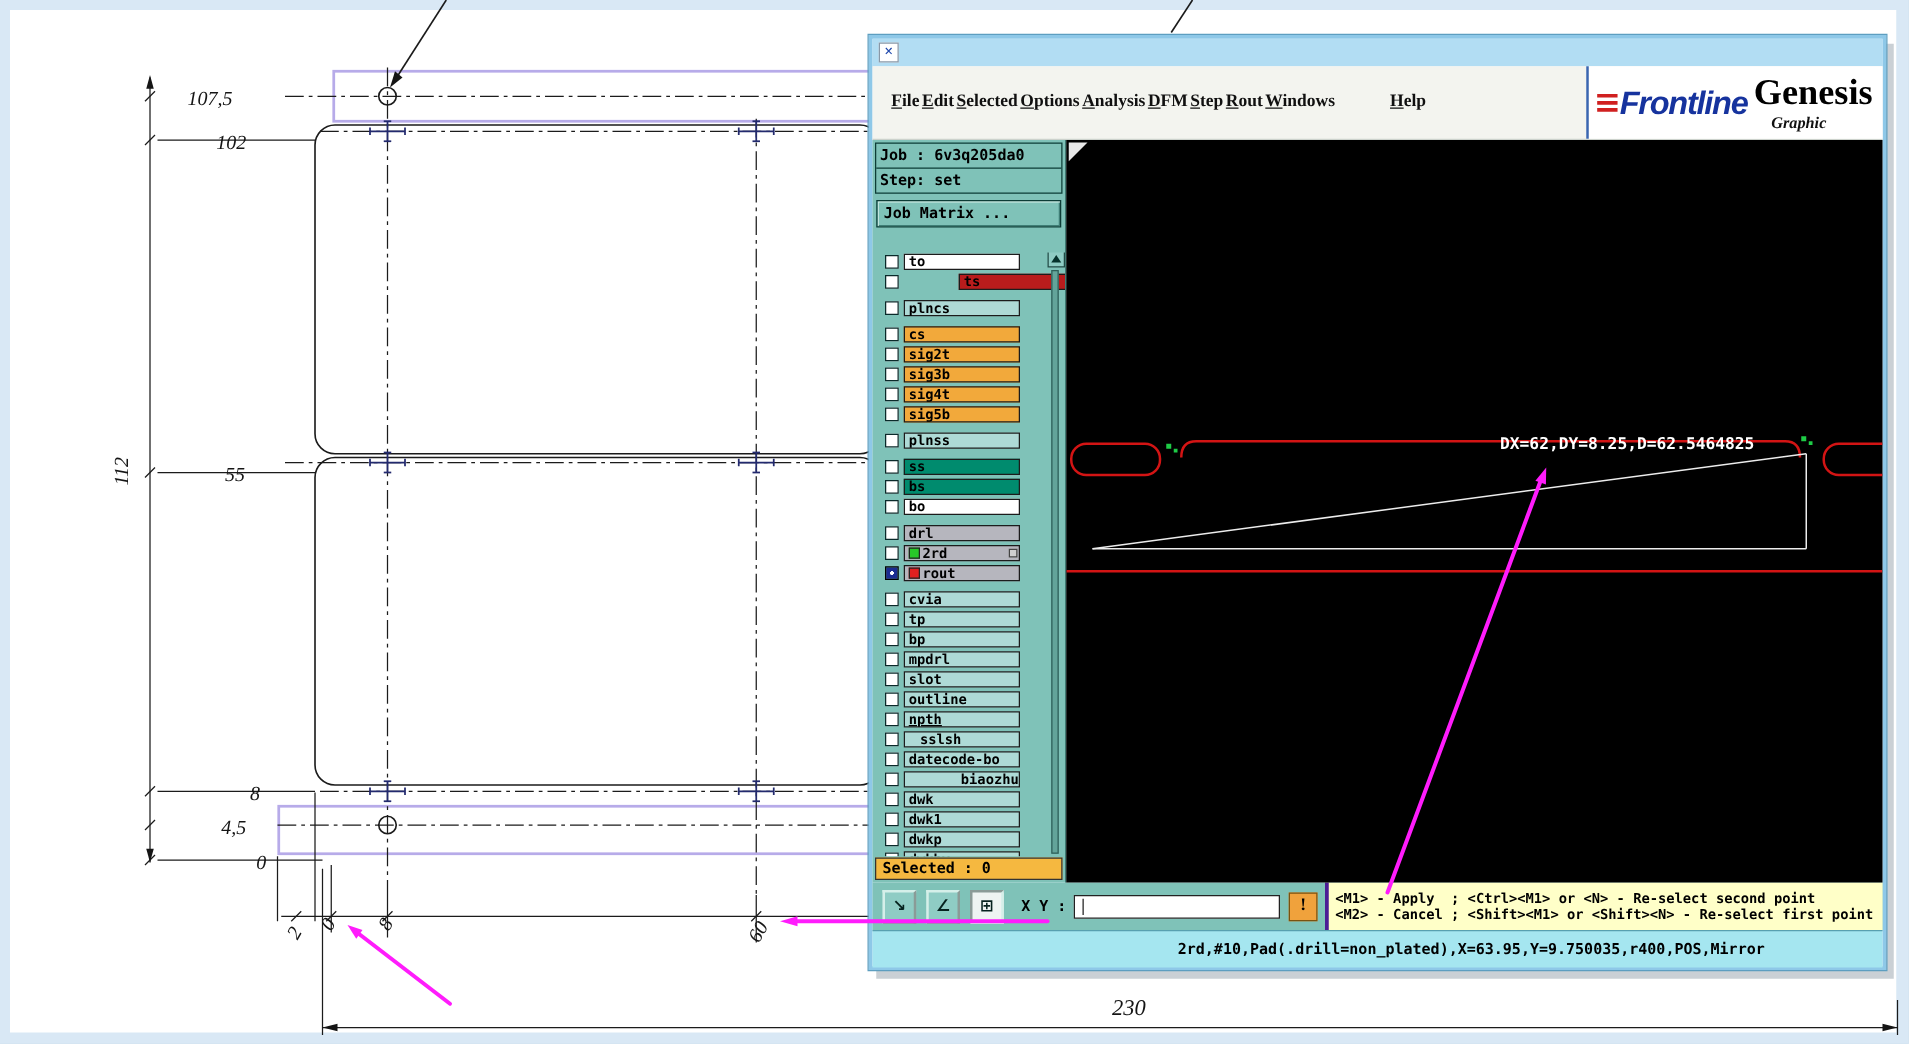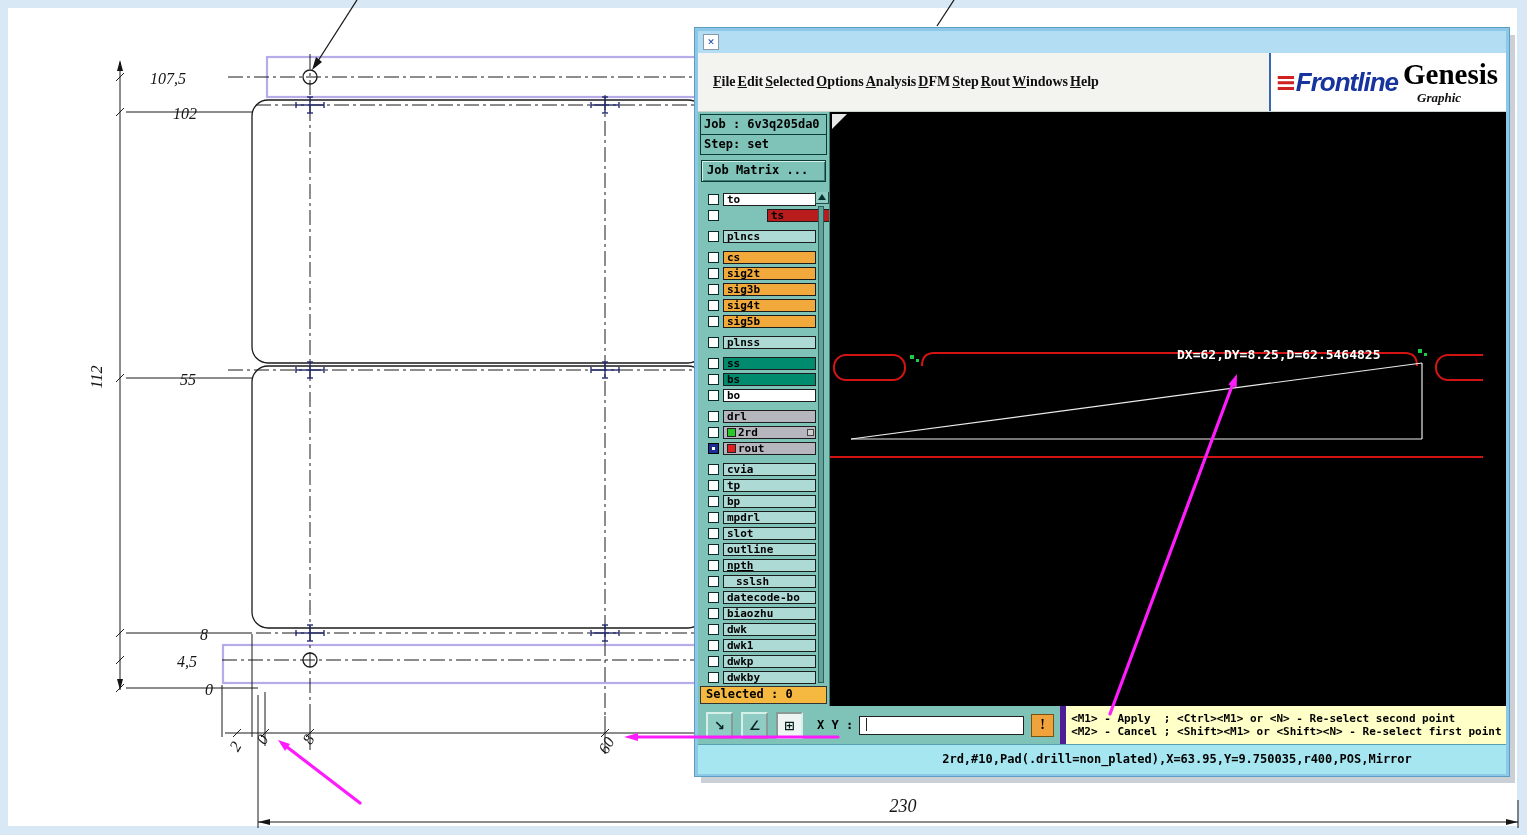--- a/index.html
+++ b/index.html
@@ -22,36 +22,36 @@
           background:#eaf6fc;border:3px solid #8ec8e8;outline:1px solid #5d9ec0;z-index:10;
           box-shadow:6px 7px 0 rgba(150,162,172,.5);}
   .titlebar{height:22px;background:#b2ddf3;display:flex;align-items:center;padding-left:5px;gap:5px;}
   .ticon{width:14px;height:14px;background:#fff;border:1px solid #8898a8;display:grid;place-items:center;flex:none;}
   .ticon span{font:700 9px/1 "DejaVu Sans",sans-serif;color:#1a44aa;}
   .ttext{font:700 12px "Liberation Sans",sans-serif;color:#0c2c50;white-space:nowrap;}
   .menurow{position:relative;height:58px;background:#f3f4ef;border-bottom:1px solid #ccd2cc;}
   .menubar{position:absolute;left:14px;top:0;bottom:0;display:flex;align-items:center;}
   .menu-item{display:inline-block;font:700 14px "Liberation Serif",serif;color:#101010;padding:2px 1px;cursor:default;}
   .menu-item::first-letter{text-decoration:underline;}
-  .menu-item:last-child{}
+  .menu-item:last-child{margin-left:42px;}
   .logo{position:absolute;right:0;top:0;width:237px;height:100%;background:#fff;border-left:2px solid #3a66b0;
         display:flex;align-items:center;overflow:hidden;padding-left:4px;box-sizing:border-box;}
   .logo-bars{color:#d02020;font:700 26px/1 "DejaVu Sans",sans-serif;letter-spacing:-2px;margin-right:1px;}
   .logo-brand{color:#16339e;font:italic 700 26px/1 "Liberation Sans",sans-serif;letter-spacing:-1px;}
   .logo-right{margin-left:5px;min-width:95px;}
   .logo-product{font:700 29px/1 "Liberation Serif",serif;color:#000;white-space:nowrap;}
   .logo-sub{font:italic 700 13px/1 "Liberation Serif",serif;color:#111;white-space:nowrap;margin-top:2px;padding-left:14px;}
 
   .bodyrow{display:flex;height:594px;}
-  .panel{width:132px;box-sizing:border-box;background:#7fc2b8;border-right:1px solid #3f7a72;
+  .panel{width:155px;box-sizing:border-box;background:#7fc2b8;border-right:1px solid #3f7a72;
          display:flex;flex-direction:column;}
   .job-box{border:1px solid #0c3c36;margin:2px 2px 0 2px;}
   .job-row{font:700 12px/19px "DejaVu Sans Mono",monospace;color:#000;padding-left:3px;white-space:nowrap;}
   .job-row + .job-row{border-top:1px solid #0c3c36;}
-  .job-matrix{margin:5px 3px 2px 3px;height:20px;background:#7fc2b8;border:1px solid #0c3c36;
+  .job-matrix{margin:5px 3px 12px 3px;height:20px;background:#7fc2b8;border:1px solid #0c3c36;
               box-shadow:inset 1px 1px 0 #d7efe9, inset -1px -1px 0 #3f7e76;
               font:700 12px/19px "DejaVu Sans Mono",monospace;padding-left:5px;cursor:default;white-space:nowrap;}
   .layer-list{position:relative;flex:1;overflow:hidden;margin-top:8px;}
   #layer-rows{padding-left:10px;padding-right:22px;}
   .layer-row{display:flex;align-items:center;height:15px;margin-bottom:1px;}
   .layer-row.gap{margin-top:6px;}
   .layer-cb{width:9px;height:9px;border:1px solid #0a2a2a;background:#fff;margin-right:4px;flex:none;}
   .layer-cb.filled{background:radial-gradient(circle,#ffffff 0,#ffffff 1.5px,#1c2c92 1.6px);border-color:#000;}
   .layer-cell{width:93px;height:13px;box-sizing:border-box;border:1px solid #1c1c1c;display:flex;align-items:center;
               padding-left:3px;position:relative;flex:none;}
@@ -75,21 +75,21 @@
   .tbtn{width:23px;height:23px;margin-right:8px;background:#8fccc4;border:2px outset #d5efe9;
         display:grid;place-items:center;font:700 13px/1 "DejaVu Sans",sans-serif;color:#06221e;flex:none;}
   .tbtn.active{background:#eef4f2;border-style:inset;}
   .xy-label{font:700 12px "DejaVu Sans Mono",monospace;margin:0 6px 0 6px;white-space:nowrap;}
   .xy-wrap{position:relative;display:inline-block;flex:none;}
   .xy-input{width:165px;height:19px;border:1px solid #222;background:#fff;font:12px "DejaVu Sans Mono",monospace;
             padding:0 2px;box-sizing:border-box;}
   .caret{position:absolute;left:7px;top:3px;width:1px;height:13px;background:#222;}
   .apply-btn{width:21px;height:21px;margin-left:7px;background:#f0a23c;border:1px solid #7a5210;
              display:grid;place-items:center;font:700 14px/1 "Liberation Serif",serif;color:#000;flex:none;}
-  .hints{flex:1;align-self:stretch;margin-left:6px;background:#ffffc8;border-left:6px solid #4c1d95;
+  .hints{flex:1;align-self:stretch;margin-left:6px;background:#ffffc8;border-left:3px solid #4c1d95;
          padding-left:5px;display:flex;flex-direction:column;justify-content:center;overflow:hidden;}
   .hint{font:700 11px/13px "DejaVu Sans Mono",monospace;color:#000;white-space:pre;}
   .statusbar{height:30px;background:#a5e6f0;border-top:1px solid #58a0b0;box-sizing:border-box;
              font:700 12px/29px "DejaVu Sans Mono",monospace;color:#000;text-align:center;
              padding-left:150px;white-space:nowrap;overflow:hidden;}
 
   
   .overlay{position:absolute;left:0;top:0;z-index:30;pointer-events:none;}
   .mag{stroke:#ff1cfc;stroke-width:3.2;stroke-linecap:round;fill:none;}
 </style>
@@ -359,21 +359,21 @@
                 </span>
               </div>
               <div class="layer-row">
                 <span class="layer-cb"></span>
                 <span class="layer-cell" style="background: rgb(174, 218, 214);">
                   <span class="layer-label">datecode-bo</span>
                 </span>
               </div>
               <div class="layer-row">
                 <span class="layer-cb"></span>
-                <span class="layer-cell" style="background: rgb(174, 218, 214);">
+                <span class="layer-cell" style="background: rgb(174, 218, 214); justify-content: flex-end;">
                   <span class="layer-label">biaozhu</span>
                 </span>
               </div>
               <div class="layer-row">
                 <span class="layer-cb"></span>
                 <span class="layer-cell" style="background: rgb(174, 218, 214);">
                   <span class="layer-label">dwk</span>
                 </span>
               </div>
               <div class="layer-row">

